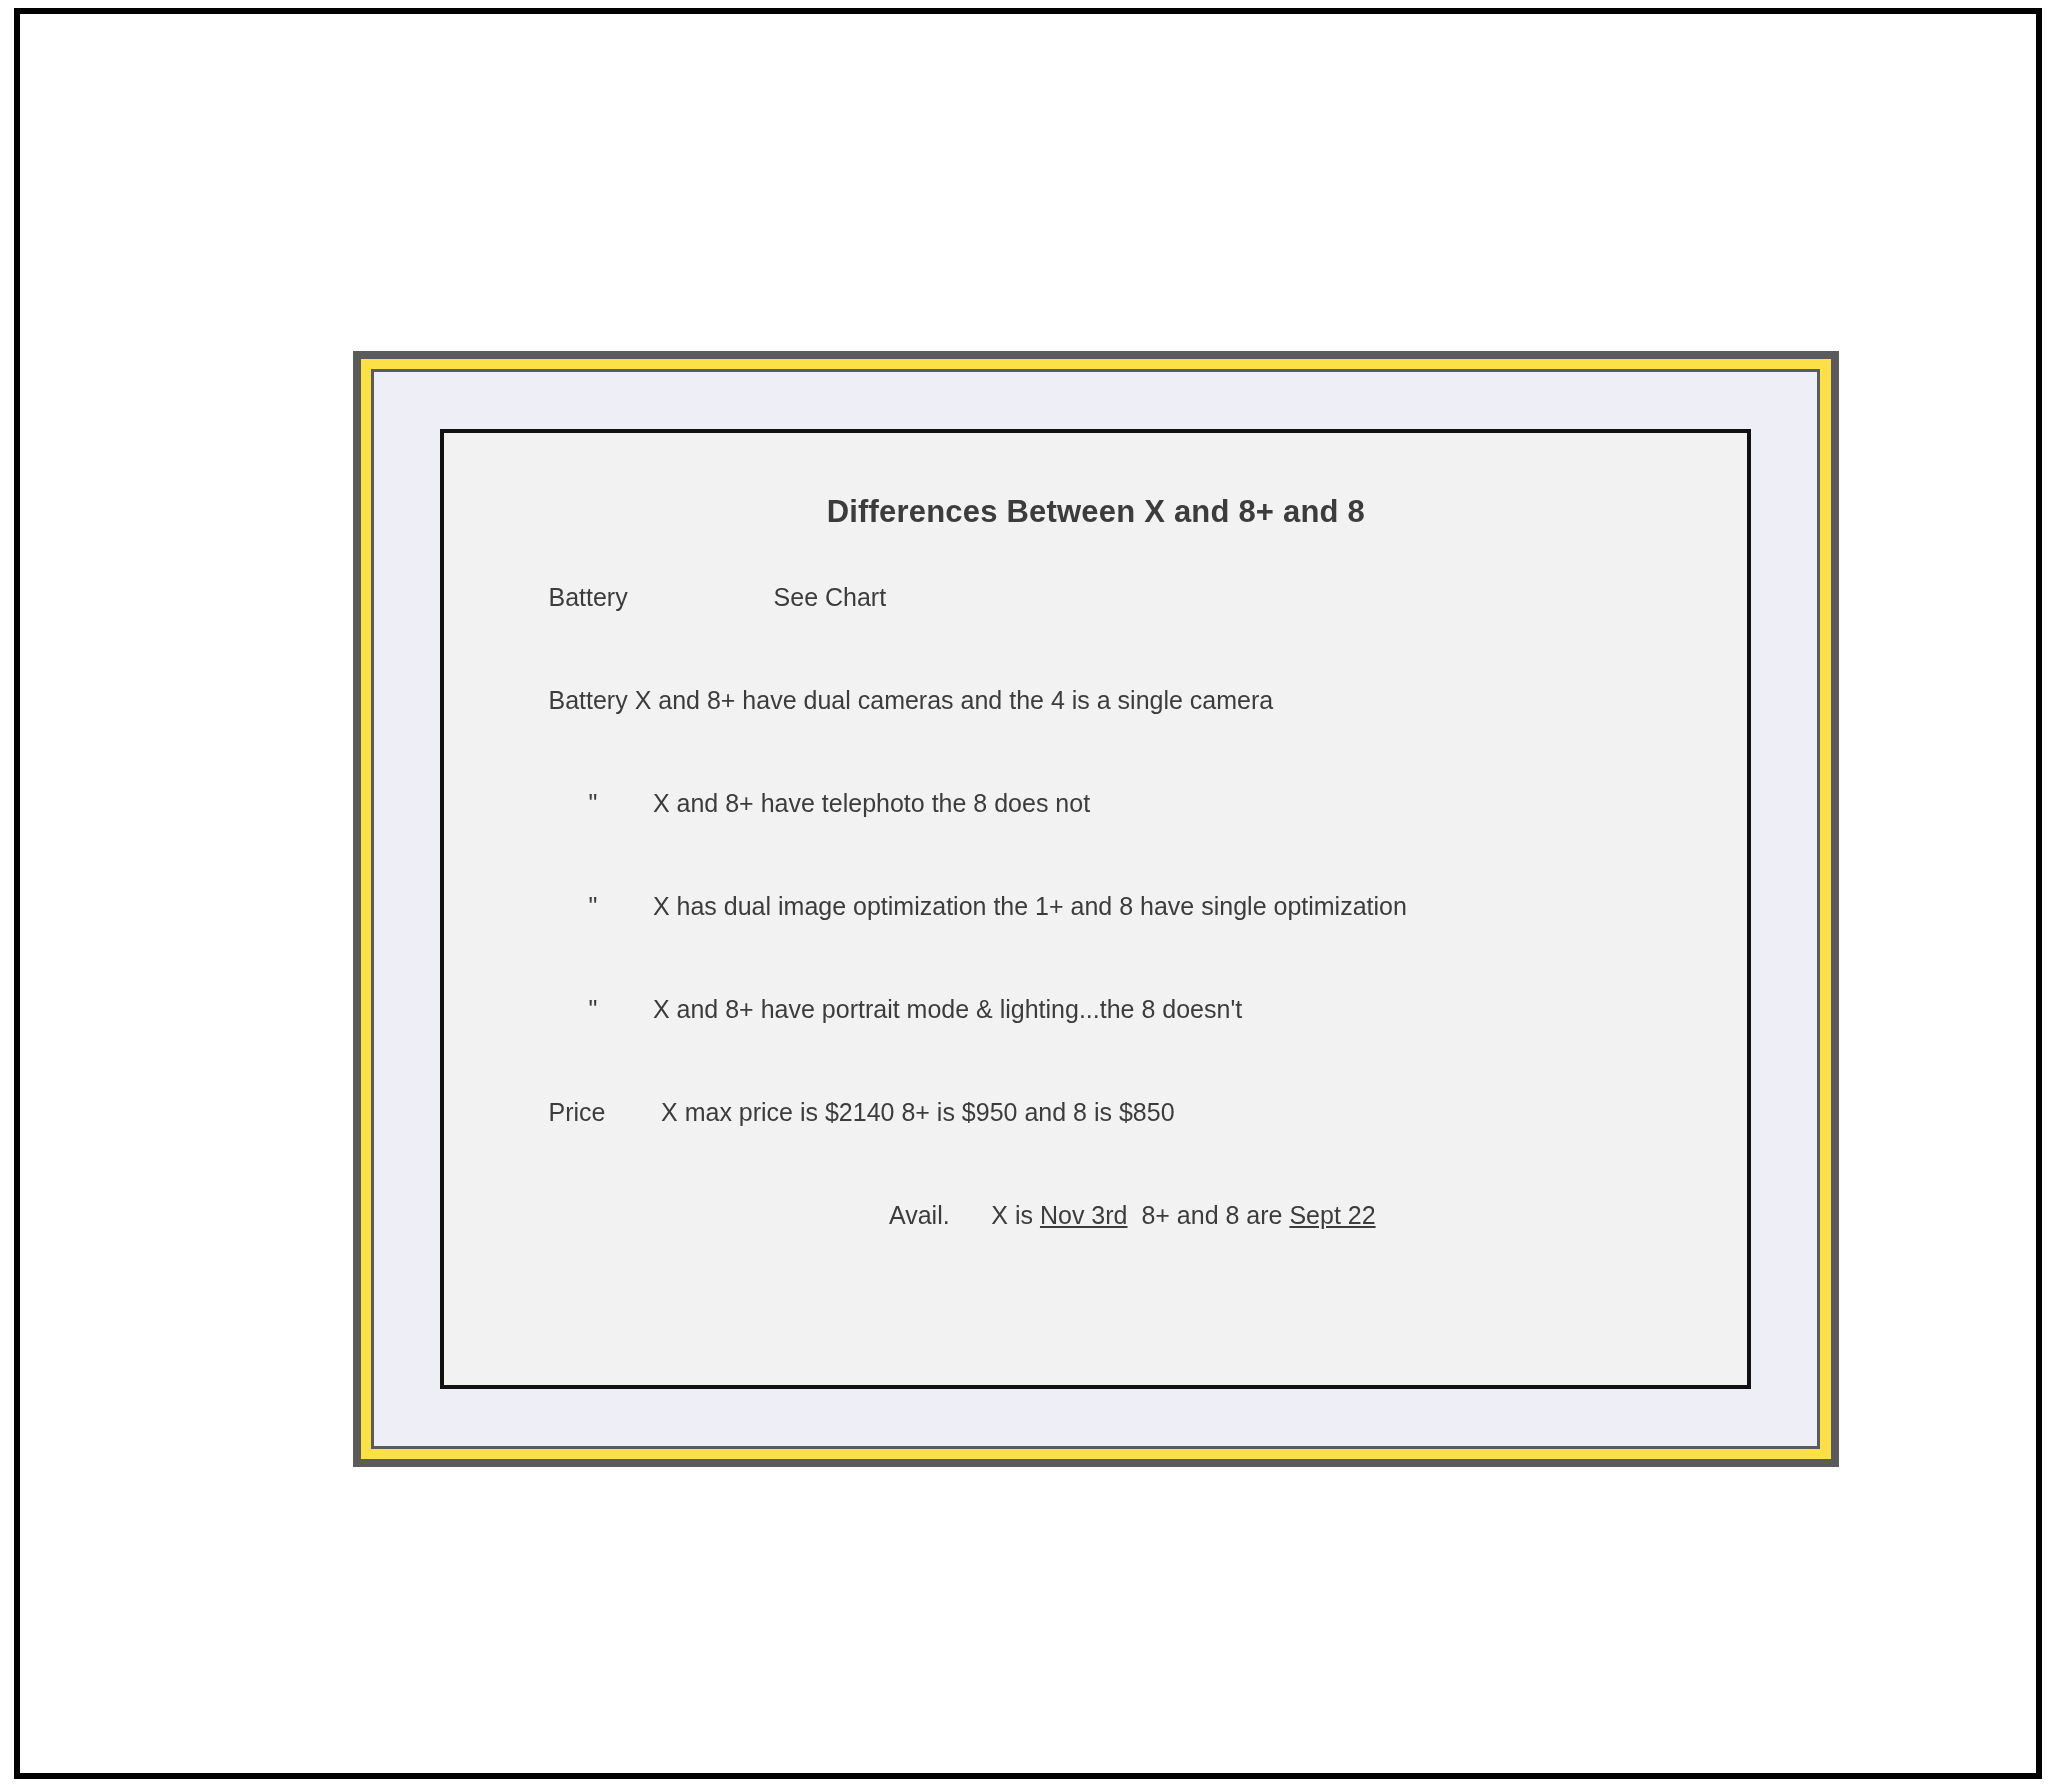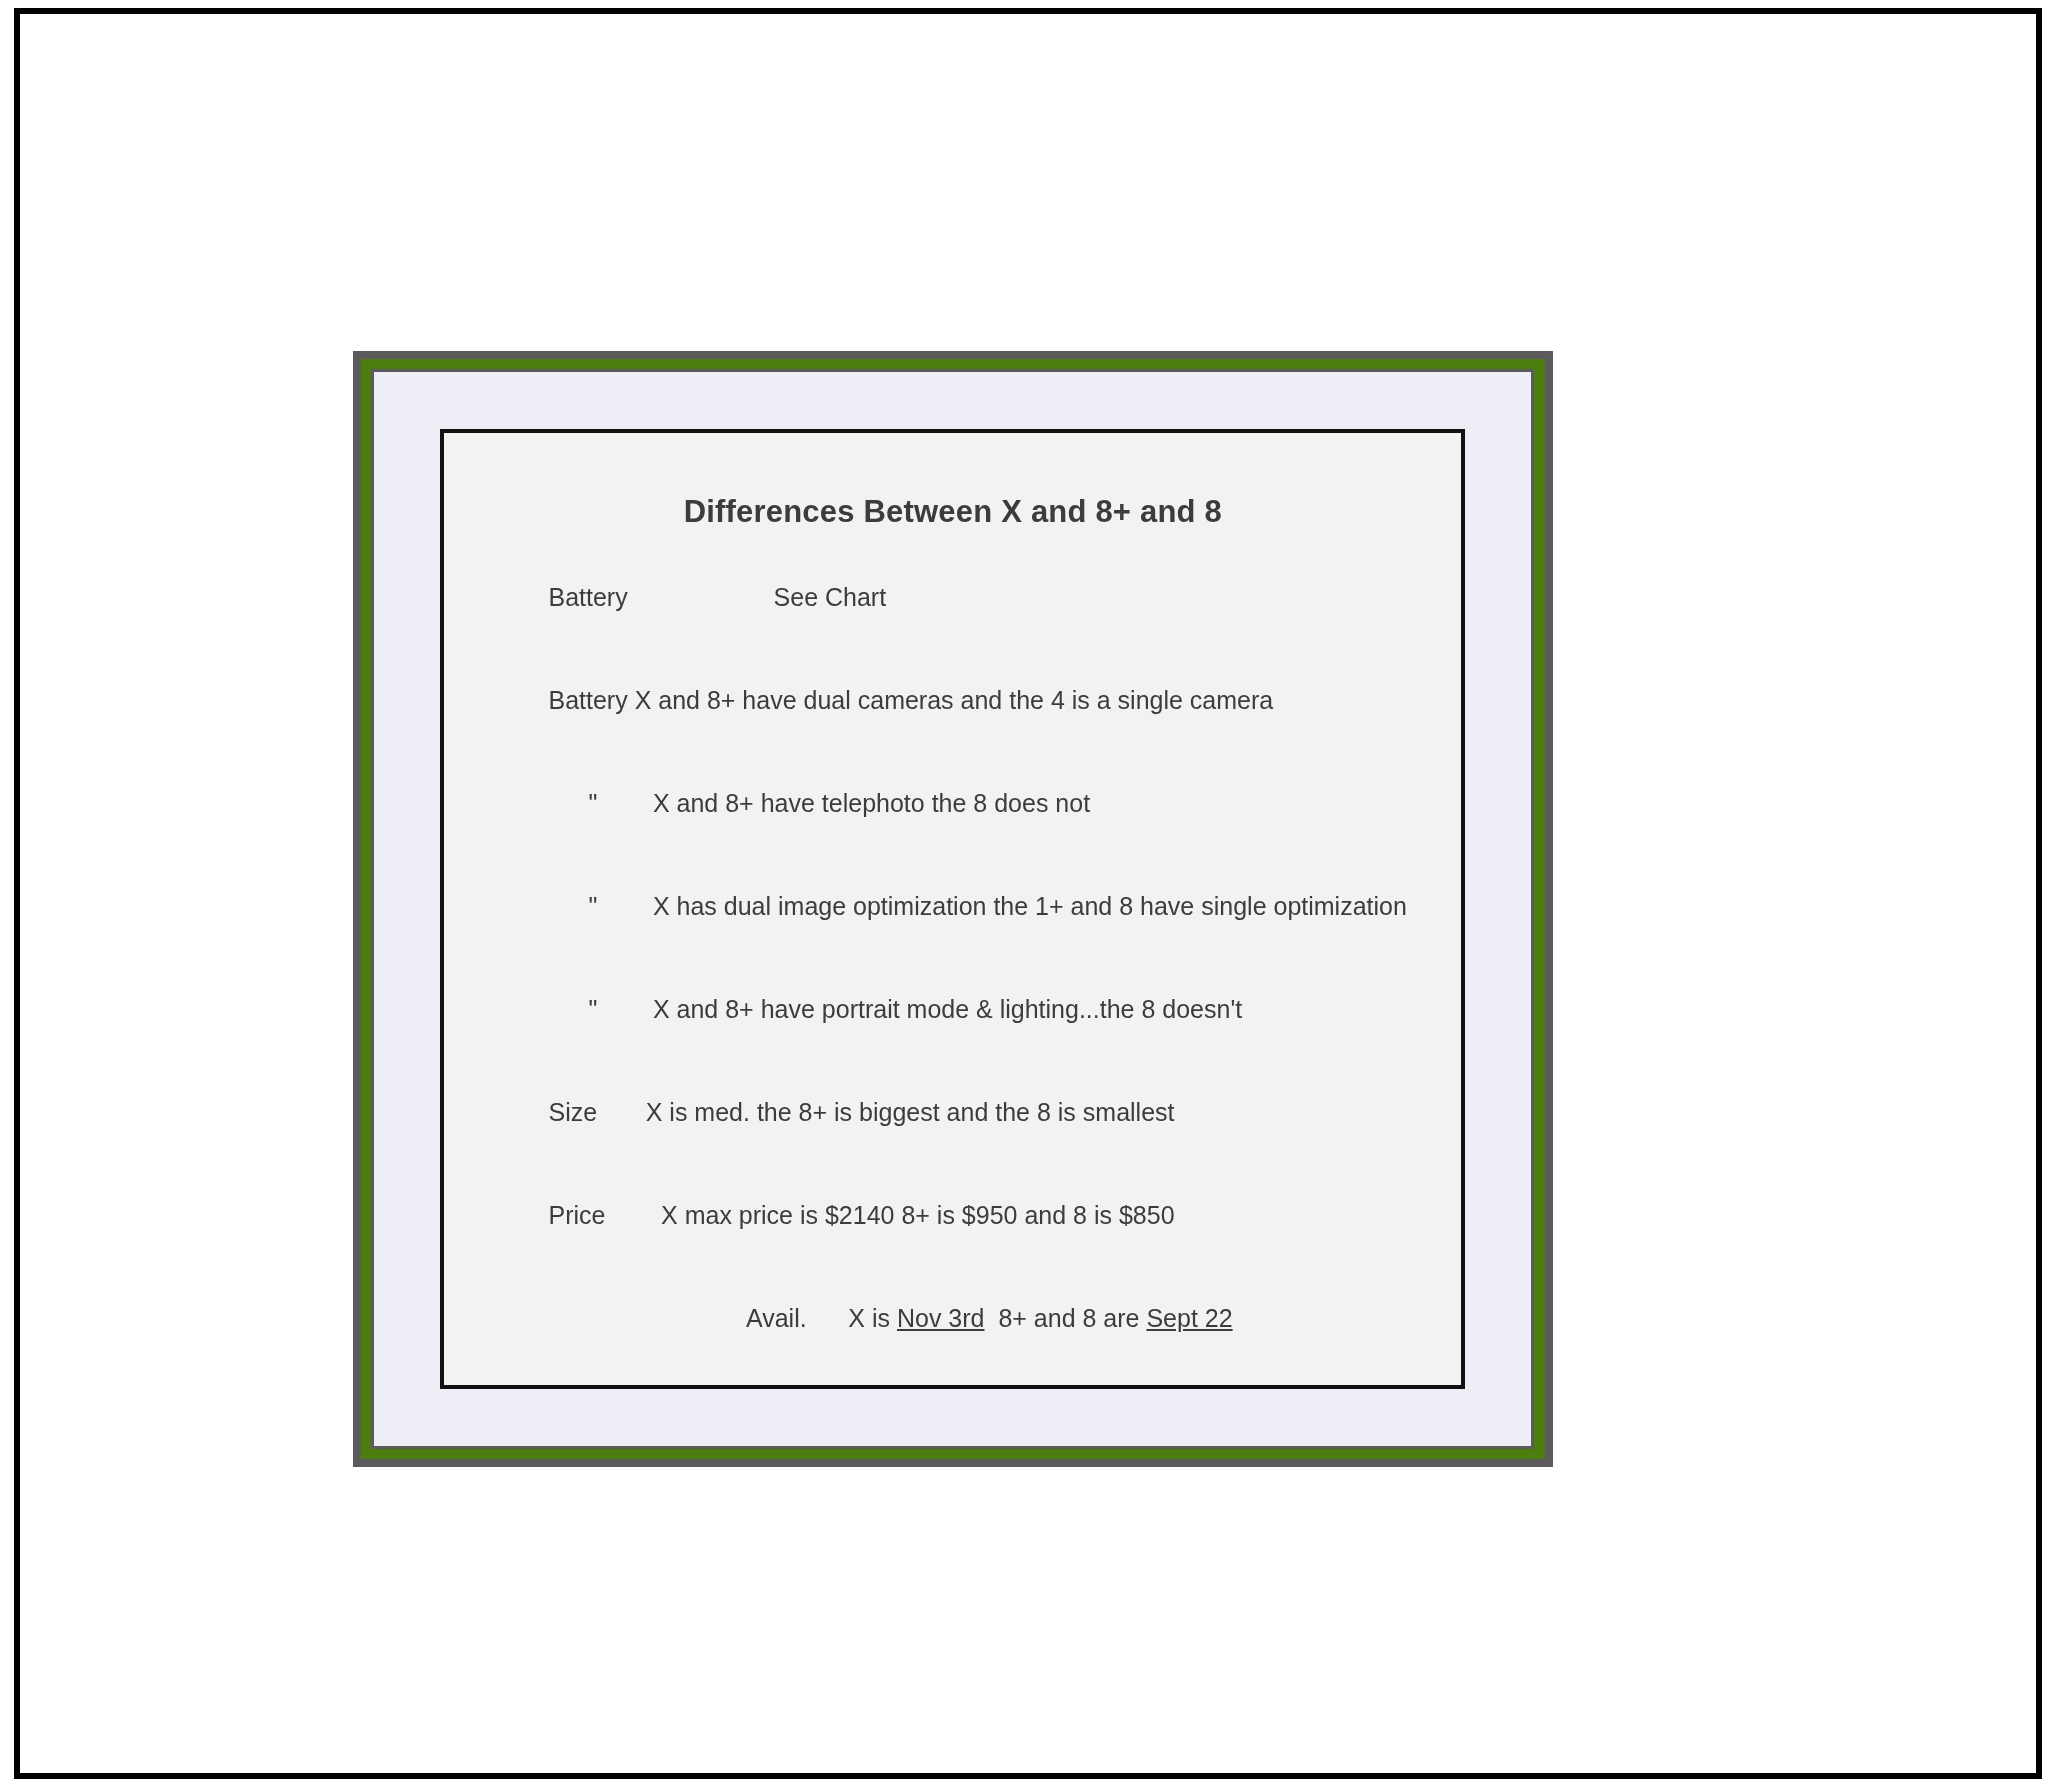--- a/index.html
+++ b/index.html
@@ -24,24 +24,24 @@
     border: 6.9px solid #000000;
     box-sizing: border-box;
     background: #ffffff;
   }
 
   
   .slide-outer {
     position: absolute;
     left: 333px;
     top: 337px;
-    width: 1200px;
+    width: 1486px;
     height: 1116px;
     border: 8.4px solid #5b5b5b;
-    background: #4d7c0f;
+    background: #fde047;
     box-sizing: border-box;
   }
   .slide-mid {
     position: absolute;
     left: 10.7px;
     top: 10px;
     right: 10.7px;
     bottom: 10px;
     border: 3.8px solid #5b5b5b;
     background: #eeeef7;
@@ -108,21 +108,20 @@
           <div class="line gap-big"><span class="seg">Battery</span><span class="seg tab">                     </span><span class="seg">See Chart</span></div>
 
           <div class="line gap-big"><span class="seg">Battery</span><span class="seg tab"> </span><span class="seg">X and 8+ have dual cameras and the 4 is a single camera</span></div>
 
           <div class="line indent gap-big"><span class="seg">"</span><span class="seg tab">        </span><span class="seg">X and 8+ have telephoto the 8 does not</span></div>
 
           <div class="line indent gap-big"><span class="seg">"</span><span class="seg tab">        </span><span class="seg">X has dual image optimization the 1+ and 8 have single optimization</span></div>
 
           <div class="line indent gap-big"><span class="seg">"</span><span class="seg tab">        </span><span class="seg">X and 8+ have portrait mode &amp; lighting...the 8 doesn't</span></div>
 
-          <div class="line gap-big"><span class="seg">Size</span><span class="seg tab">       </span><span class="seg">X is med. the 8+ is biggest and the 8 is smallest</span></div>
 
           <div class="line gap-big"><span class="seg">Price</span><span class="seg tab">        </span><span class="seg">X max price is $2140 8+ is $950 and 8 is $850</span></div>
 
           <div class="line" style="margin-bottom:119px;text-align:center;"><span class="seg">Avail.</span><span class="seg tab">      </span><span class="seg">X is </span><span class="seg u">Nov 3rd</span><span class="seg">  8+ and 8 are </span><span class="seg u">Sept 22</span></div>
 
         </div>
 
       </div>
     </div>
   </div>

